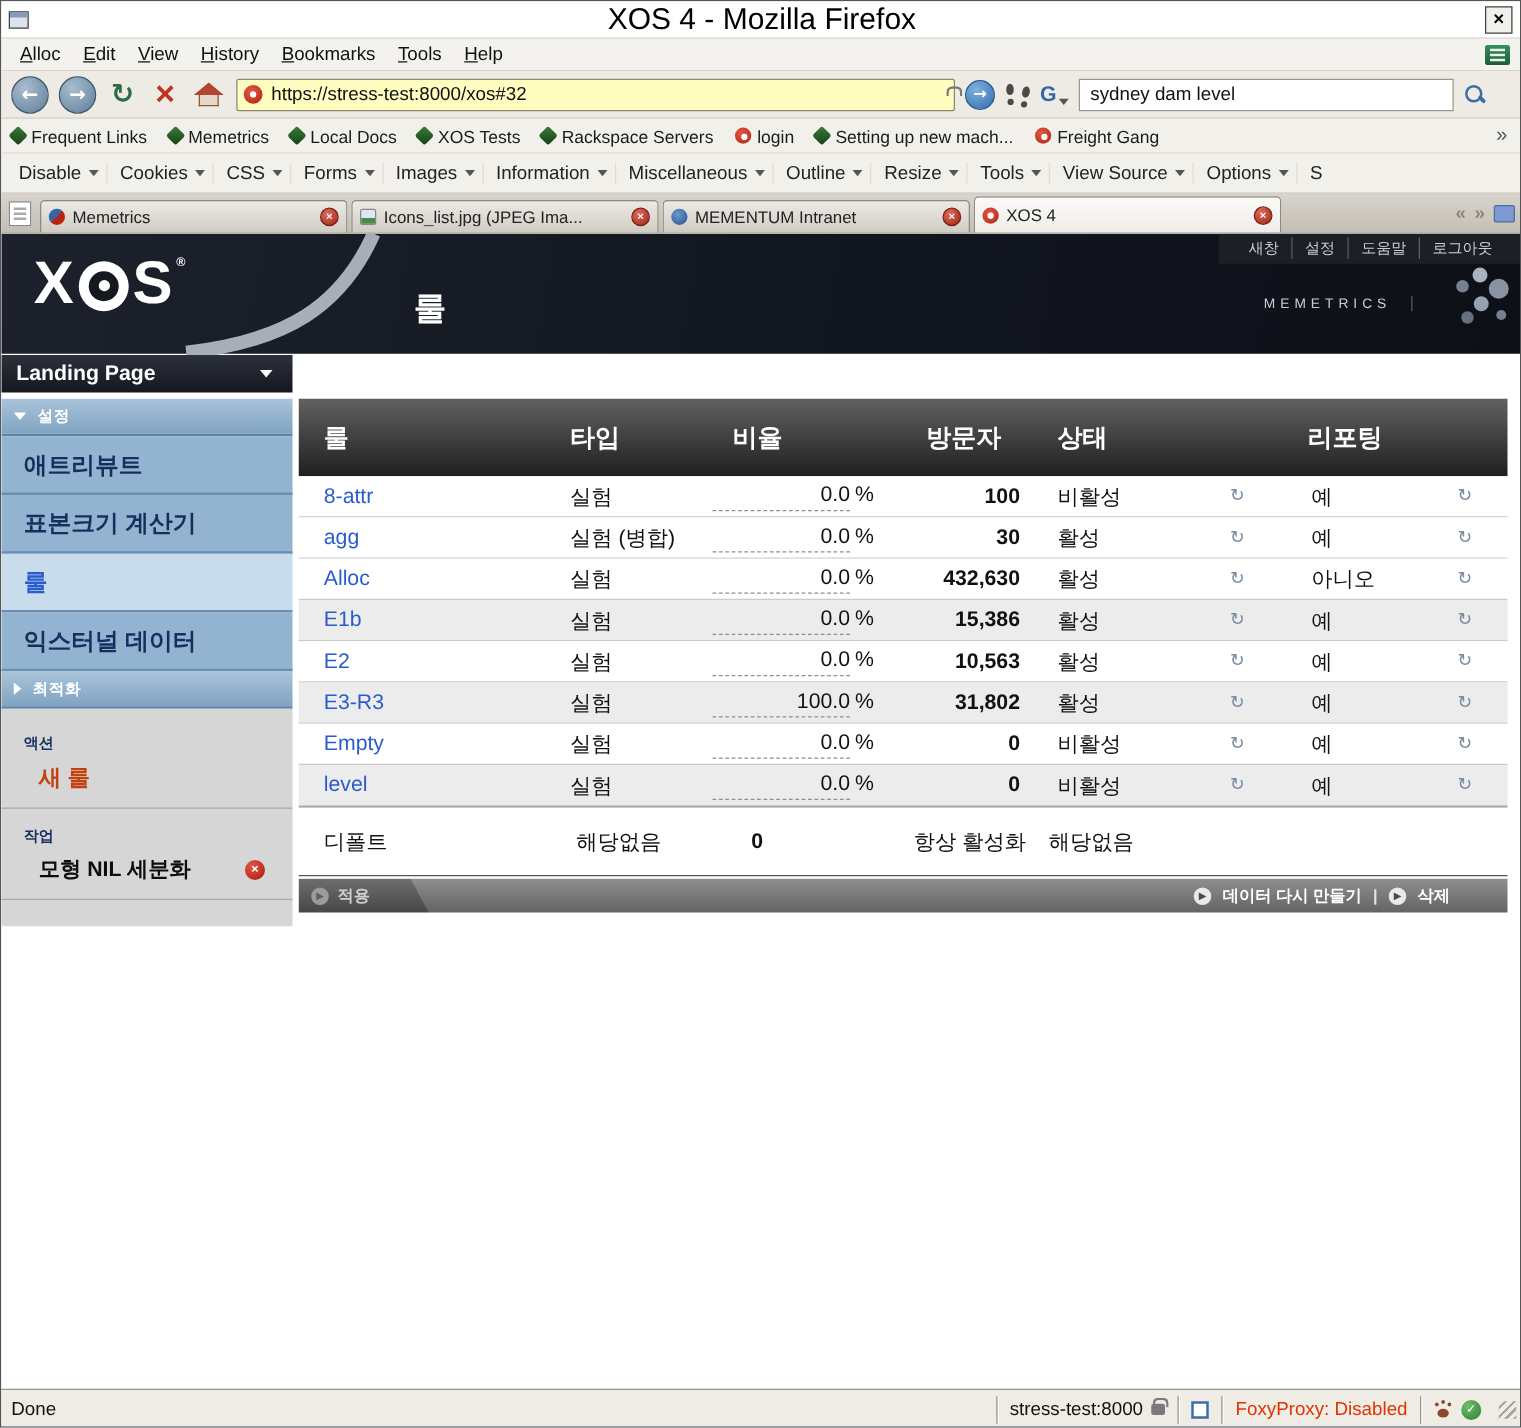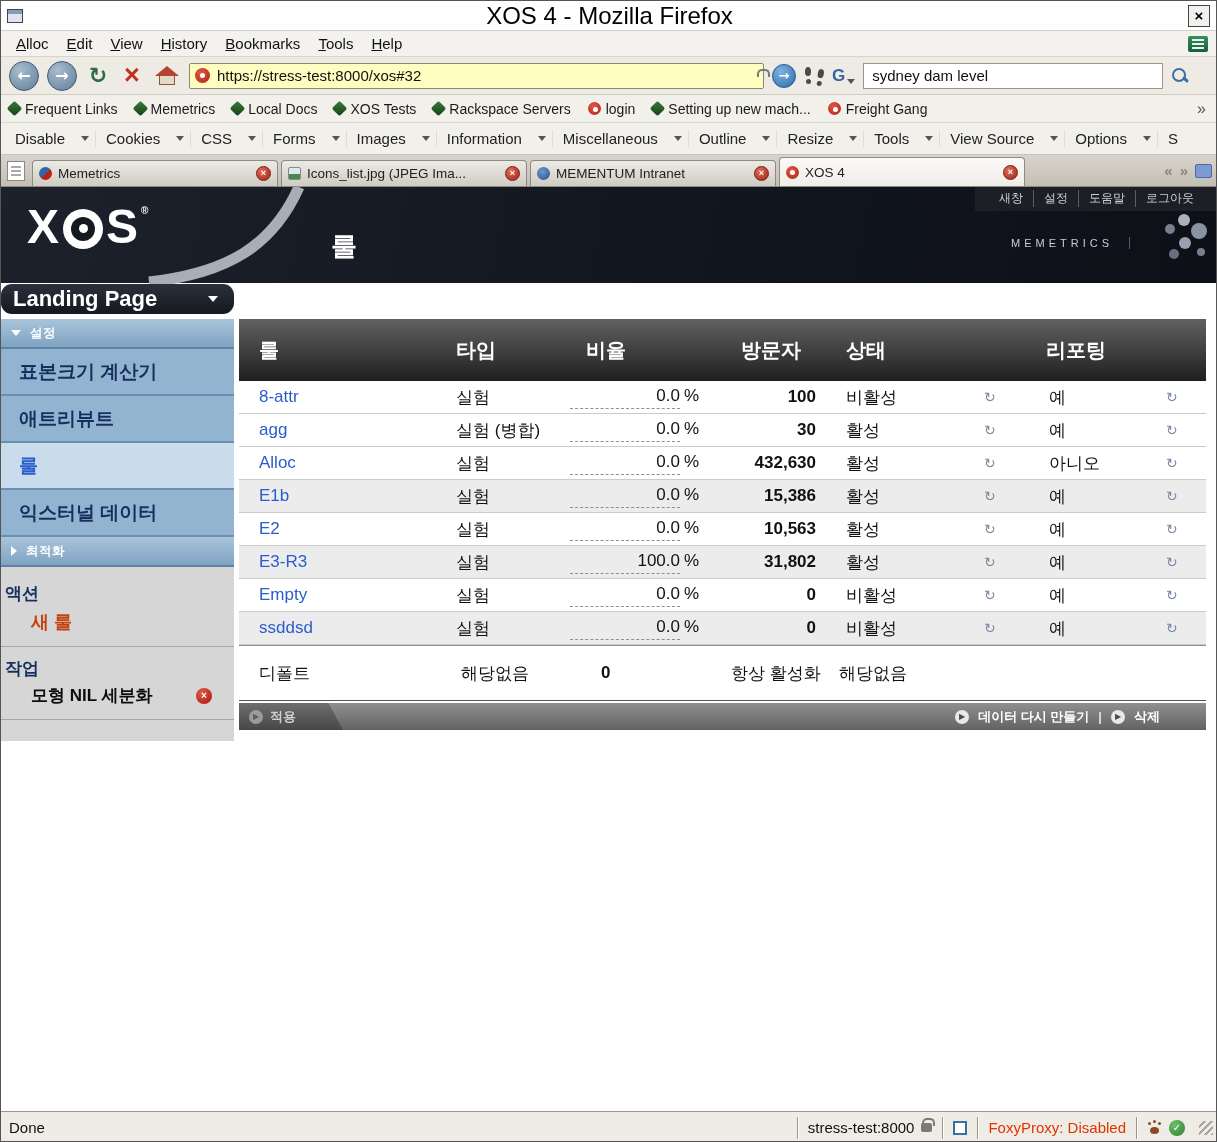--- a/index.html
+++ b/index.html
@@ -48,21 +48,21 @@
   .magnifier { position:relative; width:18px; height:18px; flex:none; }
   .magnifier::before { content:""; position:absolute; left:1px; top:1px; width:10px; height:10px; border:2px solid #3a6ea5; border-radius:50%; }
   .magnifier::after { content:""; position:absolute; left:11px; top:11px; width:7px; height:3px; background:#3a6ea5; transform:rotate(45deg); border-radius:2px; }
 
   .bookmarksbar { position:absolute; top:94px; left:0; width:100%; height:28px; background:#f2f0ea; border-bottom:1px solid #ddd9d0; display:flex; align-items:center; gap:17px; padding-left:8px; font-size:14px; color:#1a1a1a; }
   .bm-item { display:flex; align-items:center; gap:5px; }
   .bm-folder { width:11px; height:11px; background:linear-gradient(135deg,#3a7d3a,#173f17); transform:rotate(45deg); border-radius:2px; flex:none; }
   .bm-overflow { margin-left:auto; margin-right:10px; color:#555; font-size:16px; }
 
   .devbar { position:absolute; top:122px; left:0; width:100%; height:32px; background:#f2f0ea; border-bottom:1px solid #c8c4bc; display:flex; align-items:center; gap:4px; padding-left:8px; font-size:15px; color:#222; }
-  .dev-item { display:flex; align-items:center; gap:16px; padding:0 6px; border-right:1px solid #e0dcd4; }
+  .dev-item { display:flex; align-items:center; gap:6px; padding:0 6px; border-right:1px solid #e0dcd4; }
 
   .tabbar { position:absolute; top:154px; left:0; width:100%; height:32px; background:linear-gradient(#d8d4cc,#c3bfb5); border-bottom:1px solid #8e8a80; display:flex; align-items:flex-end; gap:3px; padding:0 4px; }
   .page-ico { width:18px; height:20px; background:#fff; border:1px solid #888; margin:0 4px 5px 2px; position:relative; flex:none; }
   .page-ico::after { content:""; position:absolute; left:3px; top:4px; width:10px; height:2px; background:#aaa; box-shadow:0 4px 0 #aaa, 0 8px 0 #aaa; }
   .tab { display:flex; align-items:center; gap:6px; width:246px; height:26px; margin-bottom:0; padding:0 6px; border:1px solid #8e8a80; border-bottom:none; border-radius:4px 4px 0 0; background:linear-gradient(#eceae5,#cfccc3); font-size:13.5px; color:#222; }
   .tab.active { background:linear-gradient(#fbfaf8,#efede8); height:29px; }
   .tab-label { flex:1; white-space:nowrap; overflow:hidden; }
   .tab-close { width:15px; height:15px; border-radius:50%; background:radial-gradient(circle at 35% 30%, #e06a5a, #a02616); border:1px solid #7d1d10; color:#fff; font-size:9px; line-height:12px; text-align:center; font-weight:bold; flex:none; }
   .fav { width:13px; height:13px; border-radius:50%; flex:none; }
   .fav-mem { background:linear-gradient(135deg,#3465a4 50%,#bb2211 50%); }
@@ -82,30 +82,30 @@
   .o-inner { width:24px; height:24px; border-radius:50%; background:#14181f; display:flex; align-items:center; justify-content:center; }
   .o-dot { width:9px; height:9px; border-radius:50%; background:#fff; }
   .reg { font-size:10px; margin-left:2px; align-self:flex-start; margin-top:6px; }
   .toplinks { position:absolute; right:0; top:0; background:#1c1f26; padding:3px 14px 4px; display:flex; align-items:center; font-size:12px; color:#c9cdd6; z-index:2; }
   .toplink { padding:0 10px; }
   .toplink + .toplink { border-left:1px solid #5a5f6a; }
   .ptitle { position:absolute; left:330px; top:42px; font-size:26px; font-weight:bold; color:#fff; z-index:2; }
   .brand { position:absolute; right:88px; top:50px; font-size:11px; letter-spacing:4px; color:#c8ccd4; border-right:1px solid #555c68; padding-right:16px; z-index:2; }
   .dots-logo { position:absolute; right:10px; top:22px; z-index:2; }
 
-  .landing { position:absolute; top:97px; left:0; width:233px; height:30px; background:linear-gradient(#2b303b,#15181f); display:flex; align-items:center; justify-content:space-between; padding:0 16px 0 12px; color:#fff; font-weight:bold; font-size:22px;border-radius:11px; }
+  .landing { position:absolute; top:97px; left:0; width:233px; height:30px; background:linear-gradient(#2b303b,#15181f); display:flex; align-items:center; justify-content:space-between; padding:0 16px 0 12px; color:#fff; font-weight:bold; font-size:17px; }
   .tri-down { width:0; height:0; border-left:5px solid transparent; border-right:5px solid transparent; border-top:6px solid #fff; }
   .tri-right { width:0; height:0; border-top:5px solid transparent; border-bottom:5px solid transparent; border-left:6px solid #fff; }
 
   .sidebar { position:absolute; top:132px; left:0; width:233px; }
   .sb-section { height:30px; display:flex; align-items:center; gap:9px; padding-left:10px; background:linear-gradient(#a9c4da,#7fa3c2); border-bottom:2px solid #5d82a6; color:#fff; font-size:12.5px; font-weight:bold; letter-spacing:0.5px; }
   .sb-item { height:47px; display:flex; align-items:center; padding-left:18px; background:#93b4d1; border-bottom:2px solid #6a8fb2; color:#16305e; font-size:19px; font-weight:bold; }
   .sb-item.selected { background:#c9dcec; color:#2b5ccc; }
   .sb-panel { background:#d6d6d6; padding:14px 0 12px; }
-  .sb-h { padding-left:4px; color:#16305e; font-size:17px; font-weight:bold; line-height:26px; }
+  .sb-h { padding-left:18px; color:#16305e; font-size:12px; font-weight:bold; line-height:26px; }
   .sb-link { padding-left:30px; color:#c2410c; font-size:18px; font-weight:bold; line-height:30px; }
   .sb-div { border-top:1px solid #a8a8a8; margin:9px 0; }
   .sb-task { position:relative; padding-left:30px; padding-right:50px; color:#0d0d0d; font-size:17px; font-weight:bold; line-height:28px; }
   .badge { position:absolute; right:22px; top:6px; width:16px; height:16px; border-radius:50%; background:radial-gradient(circle at 35% 30%, #e0584a, #aa1608); color:#fff; font-size:10px; font-weight:bold; display:flex; align-items:center; justify-content:center; }
   .sb-date { color:#333; font-size:15px; line-height:20px; margin-top:4px; }
   .sb-date .l1 { padding-left:18px; }
   .sb-date .l2 { padding-left:2px; }
 
   .main { position:absolute; top:132px; left:238px; width:967px; }
   .grid6 { display:grid; grid-template-columns:197px 130px 140px 115px 210px 175px; align-items:center; }
@@ -363,24 +363,24 @@
       <span>Landing Page</span>
       <span class="tri-down"></span>
     </div>
 
     <div class="sidebar">
       <div class="sb-section">
         <span class="tri-down"></span>
         <span>설정</span>
       </div>
       <div class="sb-item">
-          <span>표본크기 계산기</span>
+          <span>애트리뷰트</span>
         </div>
       <div class="sb-item">
-          <span>애트리뷰트</span>
+          <span>표본크기 계산기</span>
         </div>
       <div class="sb-item selected">
           <span>룰</span>
         </div>
       <div class="sb-item">
           <span>익스터널 데이터</span>
         </div>
       <div class="sb-section">
         <span class="tri-right"></span>
         <span>최적화</span>
@@ -486,21 +486,21 @@
         <div class="c-rate">
             <span class="ratebox">0.0</span>
             <span class="pct">%</span>
           </div>
         <div class="c-vis">0</div>
         <div class="c-stat"><span>비활성</span><span class="ricon">↻</span></div>
         <div class="c-rep"><span>예</span><span class="ricon">↻</span></div>
       </div>
 
       <div class="grid6 trow alt">
-        <div class="c-name"><a>ssddsd</a></div>
+        <div class="c-name"><a>level</a></div>
         <div class="c-type">실험</div>
         <div class="c-rate">
             <span class="ratebox">0.0</span>
             <span class="pct">%</span>
           </div>
         <div class="c-vis">0</div>
         <div class="c-stat"><span>비활성</span><span class="ricon">↻</span></div>
         <div class="c-rep"><span>예</span><span class="ricon">↻</span></div>
       </div>
 

